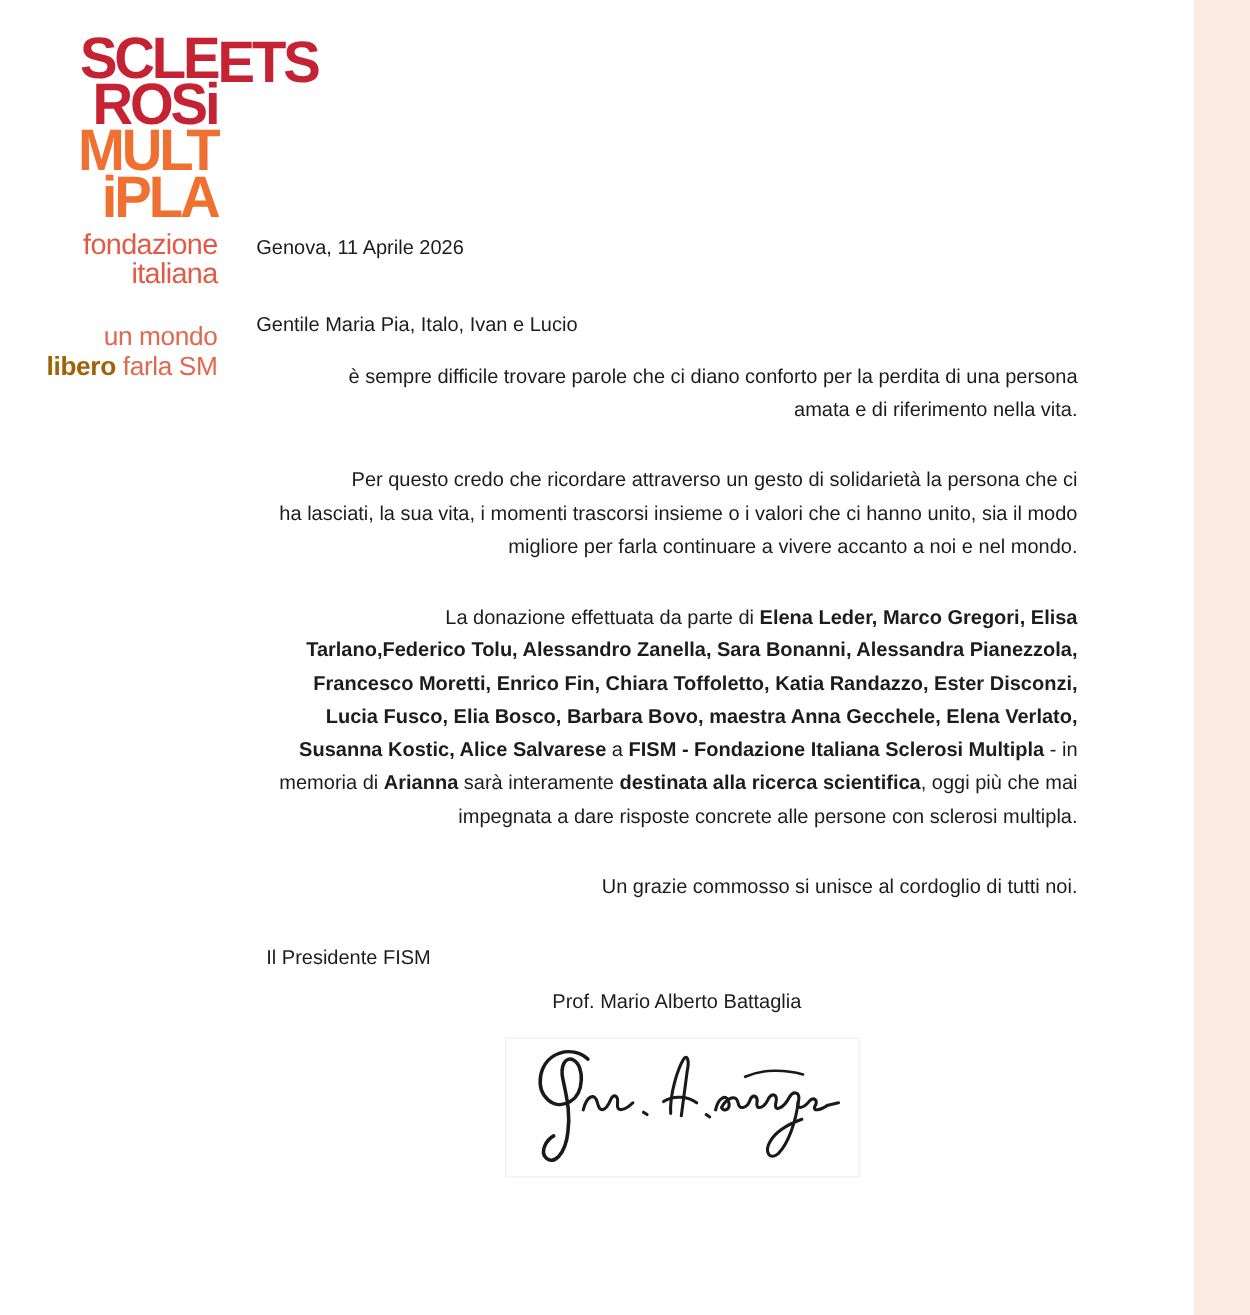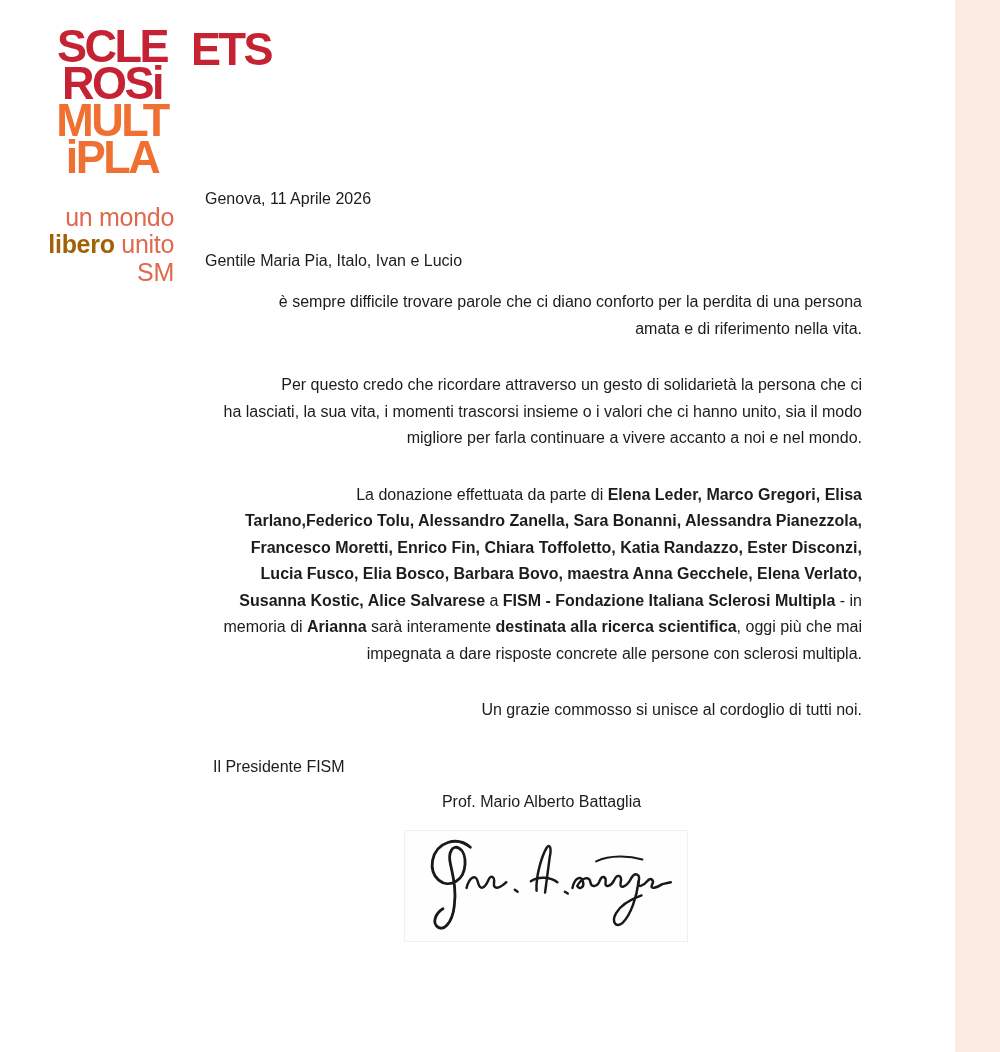--- a/index.html
+++ b/index.html
@@ -12,21 +12,21 @@
     color:#1c1c1c;
   }
   
   .side-strip{
     position:absolute;top:0;right:0;width:45px;height:1052px;
     background:#fcebe3;
   }
 
   
   .logo{position:absolute;left:32px;top:28px;width:142px;}
-  .logo-main{position:relative;text-align:center;margin-left:18px;}
+  .logo-main{position:relative;text-align:right;margin-left:1px;}
   .logo-main span{
     display:block;
     font-weight:700;
     font-size:45px;
     line-height:0.82;
     letter-spacing:-2.5px;
     transform:scaleY(1.04);
     transform-origin:left top;
   }
   .logo-red{color:#c52233;}
@@ -38,21 +38,21 @@
   }
   .logo-sub{
     text-align:right;
     color:#e25a45;
     font-size:23px;line-height:1.02;
     margin-top:8px;
     letter-spacing:-0.5px;
   }
   .tagline{
     text-align:right;
-    font-size:25px;line-height:1.1;
+    font-size:21px;line-height:1.1;
     margin-top:28px;
     color:#e0684d;
     letter-spacing:-0.3px;
   }
   .tagline b{color:#a16207;font-weight:700;}
 
   
   .letter{
     position:absolute;left:205px;top:186px;width:657px;
     font-size:16px;line-height:26.5px;
@@ -84,23 +84,27 @@
 <div class="side-strip"></div>
 
 <div class="logo">
   <div class="logo-main">
     <span class="logo-red">SCLE</span>
     <span class="logo-red">ROSi</span>
     <span class="logo-orange">MULT</span>
     <span class="logo-orange">iPLA</span>
     <span class="ets">ETS</span>
   </div>
+  <div class="logo-sub">
+    <div>fondazione</div>
+    <div>italiana</div>
+  </div>
   <div class="tagline">
     <div>un mondo</div>
-    <div><b>libero</b><span> unito SM</span></div>
+    <div><b>libero</b><span> farla SM</span></div>
   </div>
 </div>
 
 <div class="letter">
   <p class="date-line">Genova, 11 Aprile 2026</p>
 
   <p class="salutation">Gentile Maria Pia, Italo, Ivan e Lucio</p>
 
   <p class="para indent">è sempre difficile trovare parole che ci diano conforto per la perdita di una persona amata e di riferimento nella vita.</p>
 

